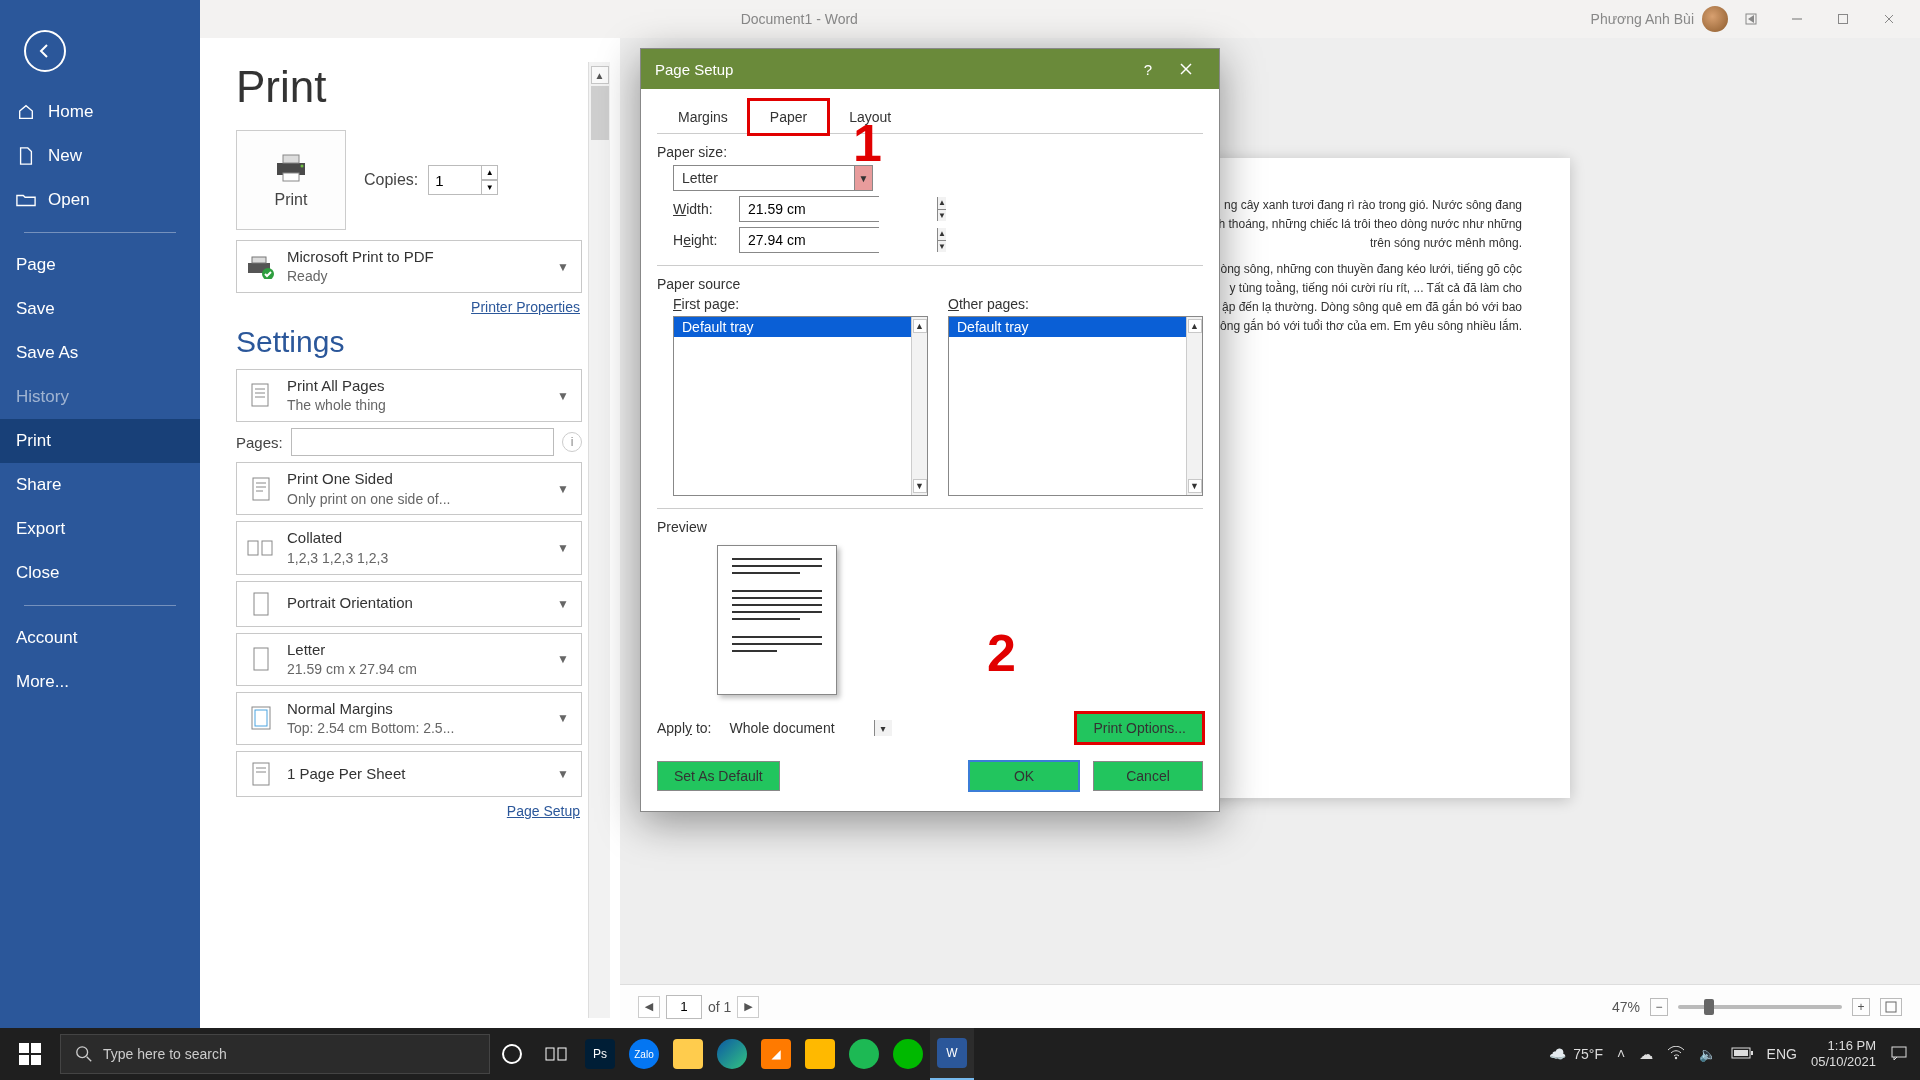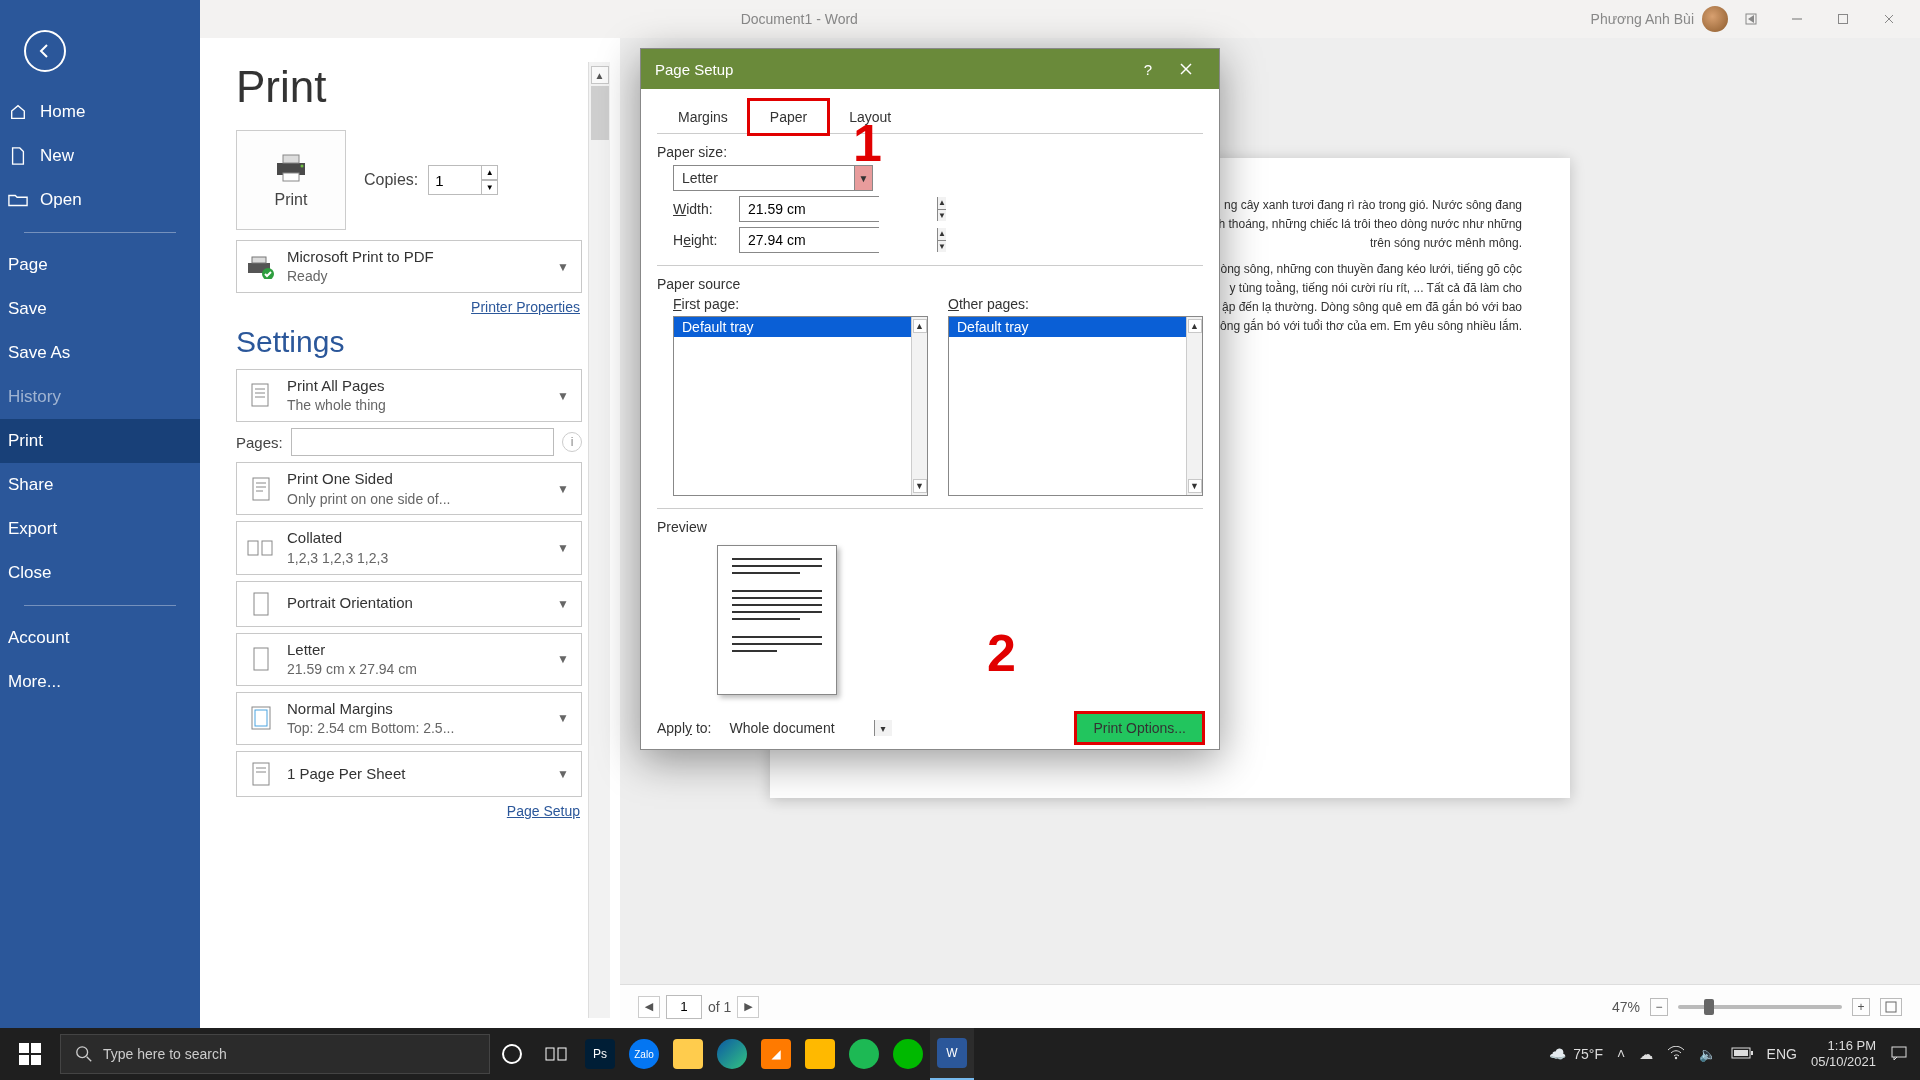--- a/index.html
+++ b/index.html
@@ -9,21 +9,21 @@
 .titlebar { height: 38px; background: #f3f2f1; display: flex; align-items: center; padding: 0 8px; color: #888; font-size: 14px; }
 .titlebar .doc-title { flex: 1; text-align: center; color: #888; }
 .titlebar .user { display: flex; align-items: center; gap: 8px; color: #888; }
 .avatar { width: 26px; height: 26px; border-radius: 50%; background: radial-gradient(circle at 40% 40%, #d8a070, #8b5a2b); }
 .winbtn { width: 46px; height: 38px; display: flex; align-items: center; justify-content: center; color: #666; }
 .winbtn svg { width: 12px; height: 12px; }
 
 
 .sidebar { position: absolute; left:0; top:0; bottom:52px; width:200px; background:#2b579a; color:#fff; }
 .back-btn { width:42px; height:42px; border:2px solid #fff; border-radius:50%; margin:30px 0 18px 24px; display:flex; align-items:center; justify-content:center; }
-.side-item { padding: 12px 8px; font-size: 17px; display:flex; align-items:center; gap:12px; cursor:pointer; }
+.side-item { padding: 12px 16px; font-size: 17px; display:flex; align-items:center; gap:12px; cursor:pointer; }
 .side-item.active { background:#184078; }
 .side-item .icon { width:20px; height:20px; display:inline-flex; align-items:center; justify-content:center; }
 .side-sep { border-top:1px solid rgba(255,255,255,.35); margin:10px 24px; }
 .side-item.dim { color: rgba(255,255,255,.55); align-items: flex-end; }
 
 
 .main { position:absolute; left:200px; right:0; top:38px; bottom:52px; background:#fff; display:flex; }
 .print-panel { width:420px; padding:24px 10px 10px 36px; }
 .print-panel h1 { font-weight:300; font-size:44px; color:#333; margin-bottom:18px; }
 .print-row { display:flex; align-items:center; gap:18px; margin-bottom:10px; }
@@ -58,21 +58,21 @@
 .preview-footer .zoom { margin-left:auto; display:flex; align-items:center; gap:10px; }
 .zoom-track { width:164px; height:4px; background:#bbb; position:relative; border-radius:2px;}
 .zoom-track .knob { width:10px; height:16px; background:#666; position:absolute; left:26px; top:-6px; border-radius:2px;}
 .zoom-end { width:18px; height:18px; border:1px solid #bbb; font-size:12px; display:flex; align-items:center; justify-content:center; }
 
 
 .dialog { position:absolute; left:640px; top:48px; width:580px; background:#fff; border:1px solid #888; box-shadow:0 10px 40px rgba(0,0,0,.4); z-index:50; }
 .dlg-title { background:#6a8a3a; color:#fff; height:40px; display:flex; align-items:center; padding:0 14px; font-size:15px; }
 .dlg-title .spacer { flex:1; }
 .dlg-title .tbtn { width:38px; height:40px; display:flex; align-items:center; justify-content:center; }
-.dlg-body { padding:10px 16px 6px; font-size:14px; color:#333; }
+.dlg-body { padding:10px 16px 20px; font-size:14px; color:#333; }
 .tabs { display:flex; border-bottom:1px solid #ccc; margin-bottom:8px; }
 .tab { padding:8px 20px; border:1px solid transparent; border-bottom:none; position:relative; top:1px; }
 .tab.active-paper { border:1px solid #ccc; border-bottom:1px solid #fff; background:#fff; }
 .red-box { outline:3px solid #e10000; outline-offset:-1px; }
 .red-num { color:#e10000; font-weight:800; font-size:52px; position:absolute; }
 .field-row { display:flex; align-items:center; gap:10px; margin:5px 0 5px 16px;}
 .field-row label { width:56px; }
 .field-row .combo, .field-row .txt { height:26px; border:1px solid #888; }
 .combo { display:flex; align-items:stretch; }
 .combo .val { flex:1; padding:0 8px; display:flex; align-items:center; }
@@ -505,20 +505,32 @@
       <div class="combo" style="width:170px;">
         <div class="val">Whole document</div>
         <div class="dd">▾</div>
       </div>
       <div style="flex:1;"></div>
       <div class="btn red-box">
           <span>Print Options...</span>
         </div>
     </div>
 
+    <div class="dlg-footer">
+      <div class="btn">
+          <span>Set As Default</span>
+        </div>
+      <div class="spacer"></div>
+      <div class="btn primary" style="width:110px; justify-content:center;">
+          <span>OK</span>
+        </div>
+      <div class="btn" style="width:110px; justify-content:center;">
+          <span>Cancel</span>
+        </div>
+    </div>
   </div>
 </div>
 
 <div class="taskbar">
   <div class="start">
     <div class="win-logo">
         <span></span>
         <span></span>
         <span></span>
         <span></span>

